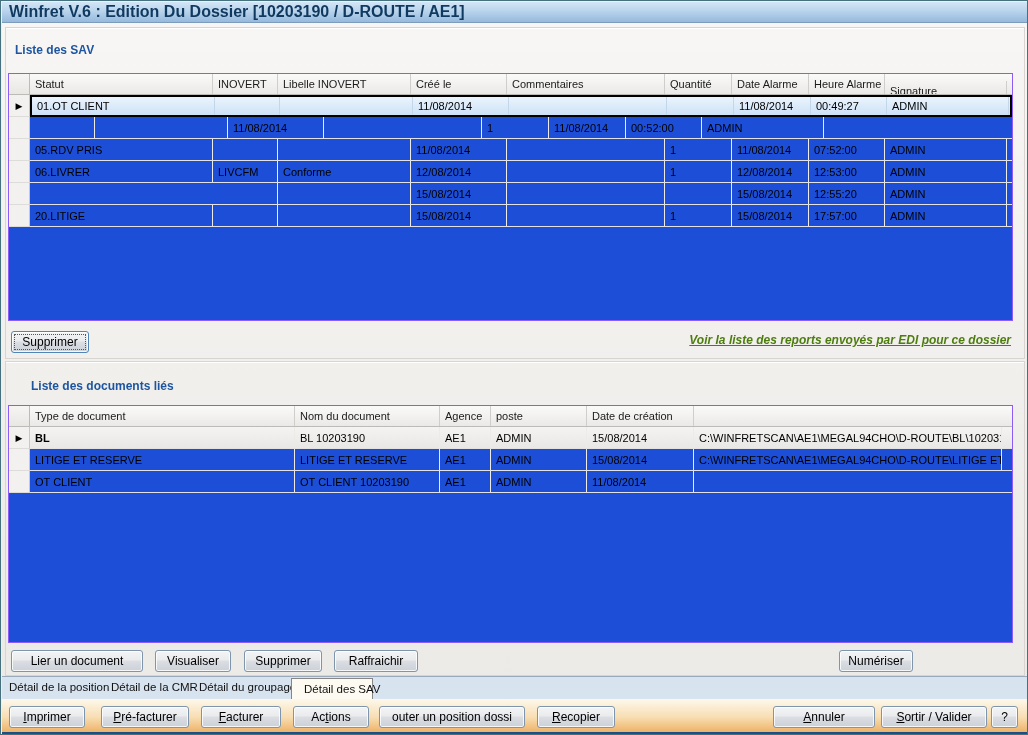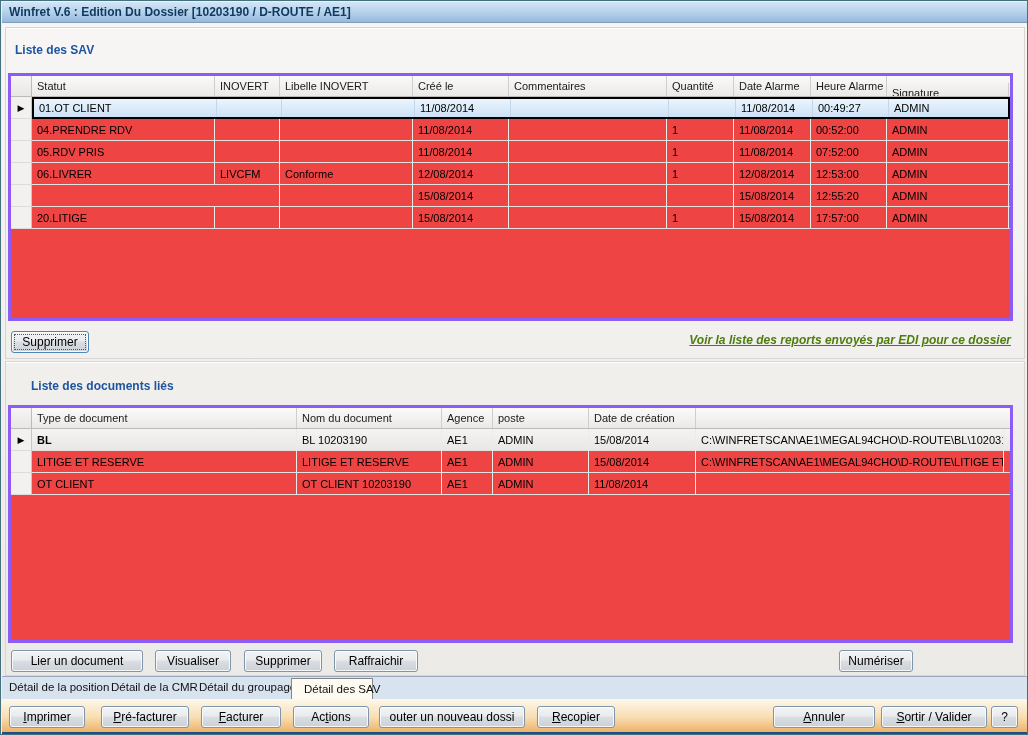--- a/index.html
+++ b/index.html
@@ -5,37 +5,37 @@
   * { margin:0; padding:0; box-sizing:border-box; }
   body { background:#888; font-family:"Liberation Sans", sans-serif; }
   .window {
     position:relative; width:1028px; height:735px;
     border:1px solid #45707e; background:#f1efec; overflow:hidden;
   }
   .titlebar {
     position:absolute; left:1px; top:1px; width:1025px; height:21px;
     background:linear-gradient(180deg,#d3e5f6 0%,#b9d4ec 45%,#96b9dc 100%);
     border-bottom:1px solid #7d9cbb;
-    font-size:12px; font-weight:bold; color:#10395f;
+    font-size:16px; font-weight:bold; color:#10395f;
     line-height:20px; padding-left:7px; white-space:nowrap;
   }
   .client {
     position:absolute; left:1px; top:22px; width:1025px; height:676px;
     background:linear-gradient(180deg,#f8f6f4 0%,#efedea 70%,#eceae6 100%);
   }
   .groupbox {
     position:absolute; border:1px solid #d8d4cf;
     box-shadow:inset 0 1px 0 #ffffff;
   }
   .caption {
     position:absolute; font-size:12px; font-weight:bold; color:#1d55a0; white-space:nowrap;
   }
   
   .grid {
-    position:absolute; background:#ef4444; border:3px solid #8b5cf6; overflow:hidden;
+    position:absolute; background:#1d4ed8; border:1px solid #8b5cf6; overflow:hidden;
   }
   .grid-header { display:flex; height:21px;
     background:linear-gradient(180deg,#fafaf9 0%,#ebe9e7 100%);
     border-bottom:1px solid #bdbbb8; }
   .sel-col { width:21px; flex:none;
     background:linear-gradient(180deg,#f6f5f4,#e9e7e4); border-right:1px solid #bdbbb8; }
   .hcell { padding:4px 5px 0; border-right:1px solid #d0cecb;
     font-size:11px; color:#1a1a1a; white-space:nowrap; overflow:hidden; flex:none; }
   .grid-row { display:flex; height:22px; }
   .row-sel { width:21px; flex:none; background:#f2f1ef;
@@ -125,21 +125,20 @@
           <div class="cell" style="width: 67px;"></div>
           <div class="cell" style="width: 77px;">11/08/2014</div>
           <div class="cell" style="width: 76px;">00:49:27</div>
           <div class="cell" style="width: 122px;">ADMIN</div>
           <div class="cell" style="flex: 1 1 0%; border-right: none;"></div>
         </div>
       </div>
       <div class="grid-row">
         <div class="row-sel"></div>
         <div class="row-cells">
-          <div class="cell" style="width: 183px;">04.PRENDRE RDV</div>
           <div class="cell" style="width: 65px;"></div>
           <div class="cell" style="width: 133px;"></div>
           <div class="cell" style="width: 96px;">11/08/2014</div>
           <div class="cell" style="width: 158px;"></div>
           <div class="cell" style="width: 67px;">1</div>
           <div class="cell" style="width: 77px;">11/08/2014</div>
           <div class="cell" style="width: 76px;">00:52:00</div>
           <div class="cell" style="width: 122px;">ADMIN</div>
           <div class="cell" style="flex: 1 1 0%; border-right: none;"></div>
         </div>
@@ -275,18 +274,18 @@
     <button class="btn" style="left: 243px; top: 649px; width: 78px;">Supprimer</button>
     <button class="btn" style="left: 333px; top: 649px; width: 84px;">Raffraichir</button>
     <div class="tab-label" style="left: 8px; top: 680px;">Détail de la position</div>
     <div class="tab-label" style="left: 110px; top: 680px;">Détail de la CMR</div>
     <div class="tab-label" style="left: 198px; top: 680px;">Détail du groupage</div>
     <div class="tab-active" style="left: 290px; top: 677px; width: 82px; padding-left: 12px;">Détail des SAV</div>
     <button class="btn" style="left: 8px; top: 705px; width: 76px;"><span class="mn">I</span>mprimer</button>
     <button class="btn" style="left: 100px; top: 705px; width: 88px;"><span class="mn">P</span>ré-facturer</button>
     <button class="btn" style="left: 200px; top: 705px; width: 80px;"><span class="mn">F</span>acturer</button>
     <button class="btn" style="left: 292px; top: 705px; width: 76px;">Ac<span class="mn">t</span>ions</button>
-    <button class="btn" style="left: 378px; top: 705px; width: 146px;">outer un nouveau dossi</button>
+    <button class="btn" style="left: 378px; top: 705px; width: 146px;">outer un position dossi</button>
     <button class="btn" style="left: 536px; top: 705px; width: 78px;"><span class="mn">R</span>ecopier</button>
     <button class="btn" style="left: 772px; top: 705px; width: 102px;"><span class="mn">A</span>nnuler</button>
     <button class="btn" style="left: 880px; top: 705px; width: 106px;"><span class="mn">S</span>ortir / Valider</button>
     <button class="btn" style="left: 990px; top: 705px; width: 27px;">?</button>
   </div>
 
 </body></html>

